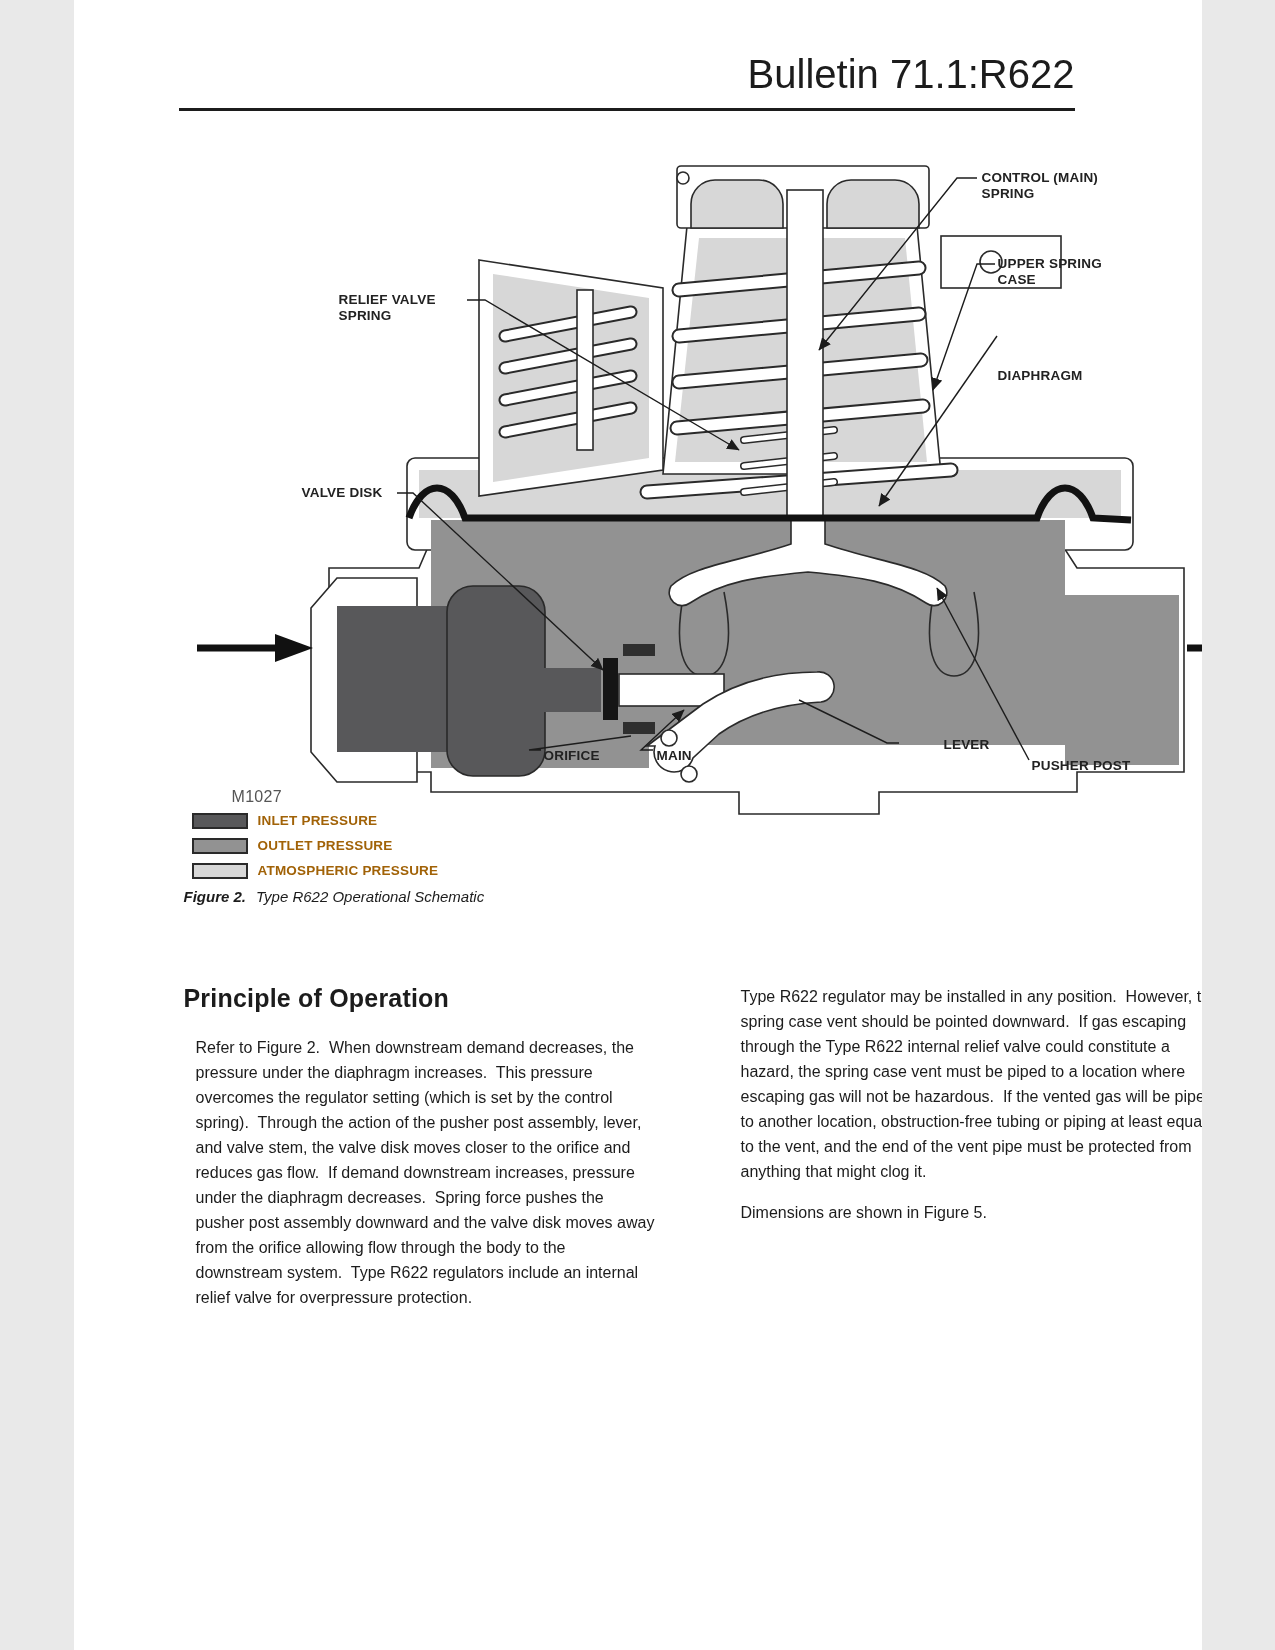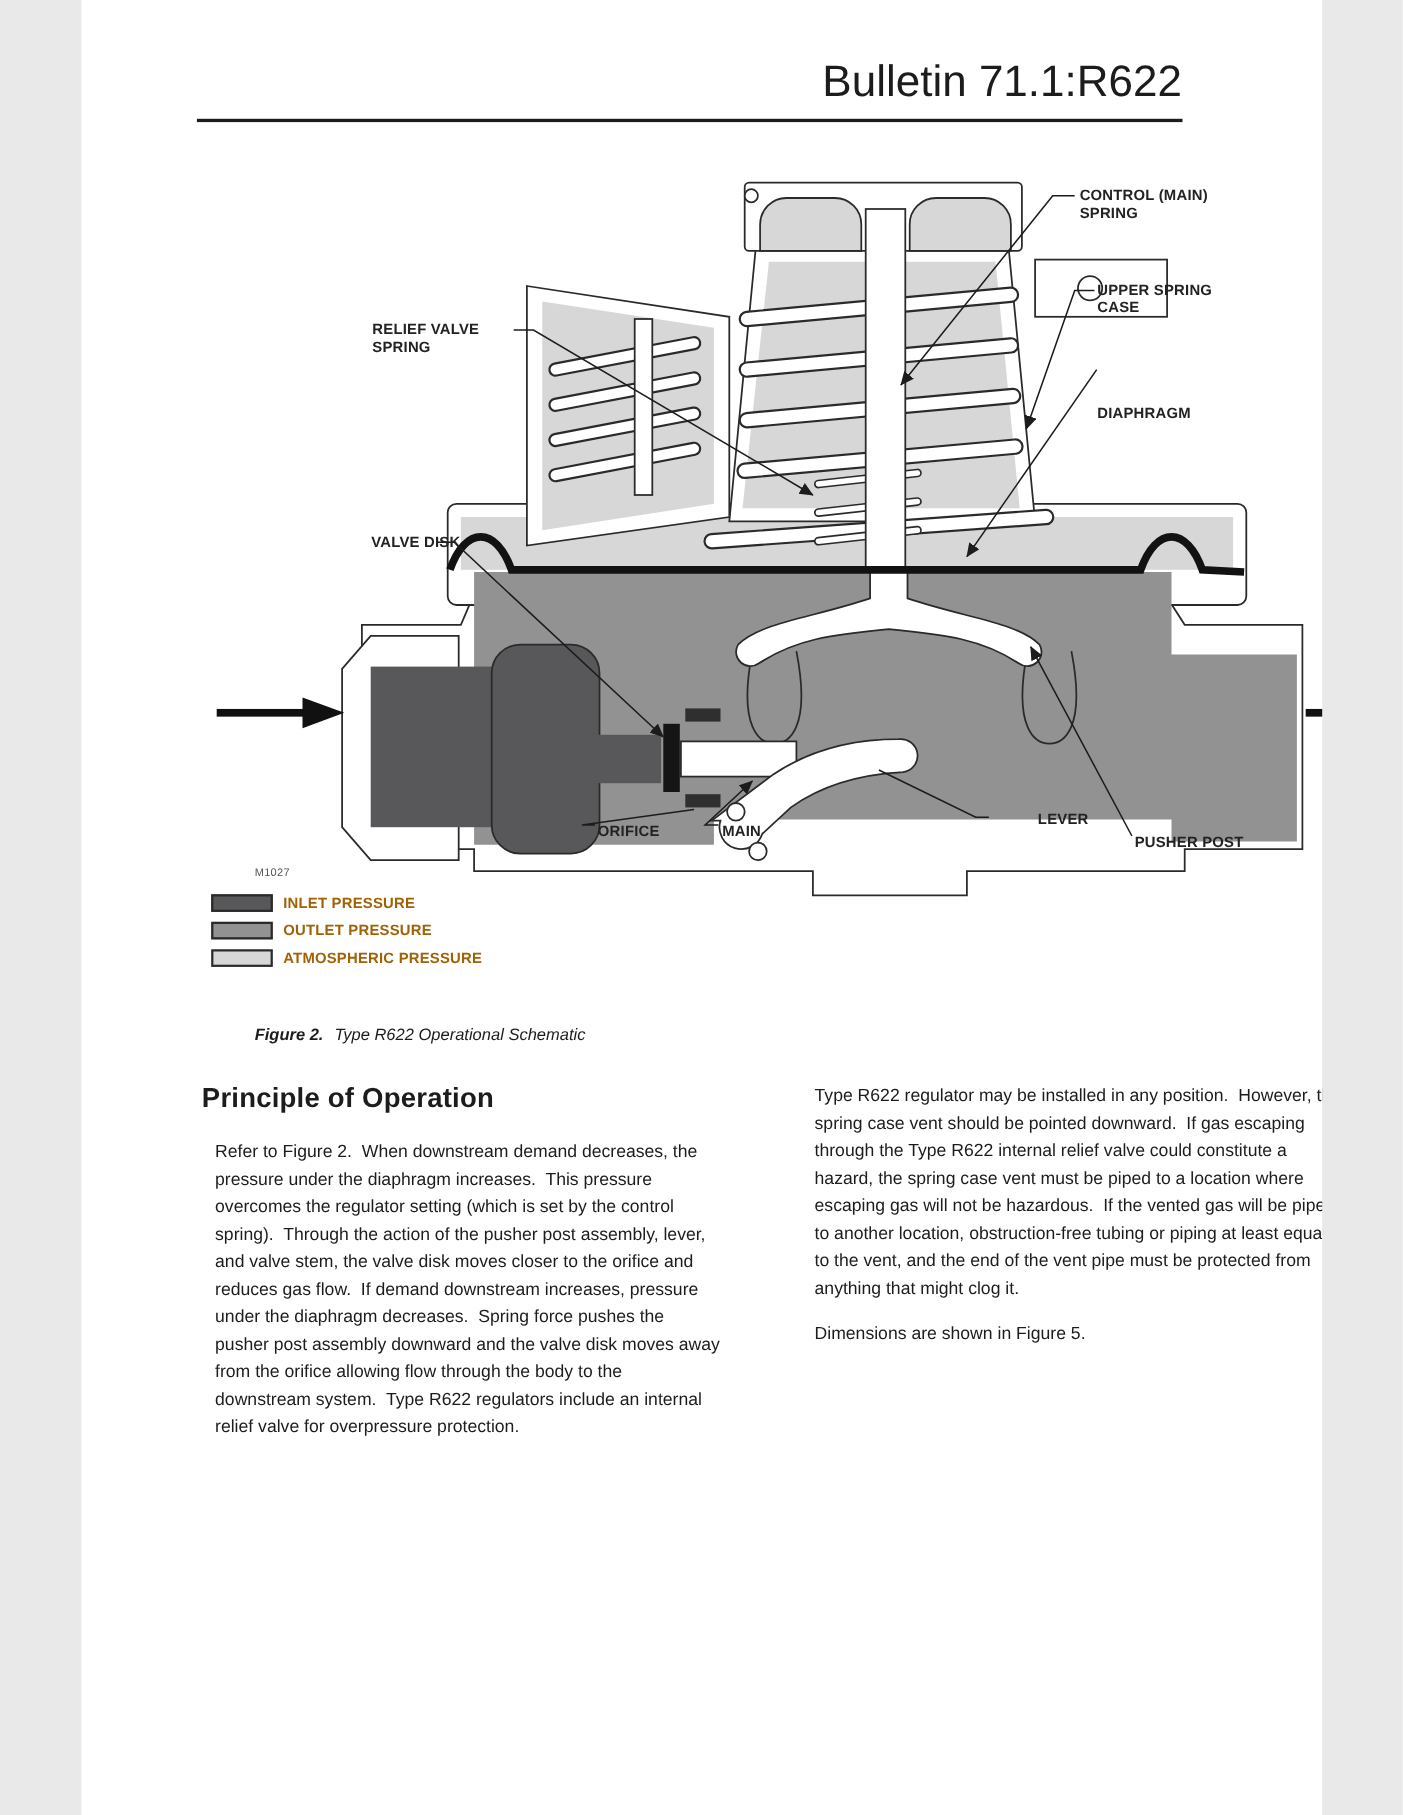--- a/index.html
+++ b/index.html
@@ -26,29 +26,29 @@
   
   .fig-svg{position:absolute;left:105px;top:140px;width:1060px;height:680px;}
   .f-inlet{fill:var(--c-inlet);}
   .f-outlet{fill:var(--c-outlet);}
   .f-atmo{fill:var(--c-atmo);}
   .callout{
     position:absolute;font-size:13.5px;font-weight:700;line-height:16px;
     white-space:pre-line;color:#222;letter-spacing:.2px;
   }
   .drawing-code{
-    position:absolute;font-size:10px;color:#555;letter-spacing:.3px;padding-left:16px;
+    position:absolute;font-size:16px;color:#555;letter-spacing:.3px;padding-left:16px;
   }
   
   .legend{position:absolute;left:118px;top:812px;}
   .legend-row{display:flex;align-items:center;height:17px;margin-bottom:8px;}
   .legend-swatch{width:56px;height:16px;border:2px solid #2a2a2a;box-sizing:border-box;margin-right:10px;}
   .legend-label{font-size:13.5px;font-weight:700;color:#a16207;letter-spacing:.2px;}
   
-  .caption{position:absolute;left:110px;top:932px;font-size:15px;font-style:italic;margin-left:48px;}
+  .caption{position:absolute;left:110px;top:888px;font-size:15px;font-style:italic;}
   .caption .cap-label{font-weight:700;margin-right:10px;}
   
   .col{position:absolute;top:984px;}
   .col-left{left:110px;width:472px;}
   .col-right{left:655px;width:492px;}
   .sec-heading{font-size:25px;font-weight:700;margin:0 0 22px 0;letter-spacing:.2px;}
   .body-p{font-size:16px;line-height:25px;margin:0 0 16px 12px;white-space:pre-wrap;}
   
   .page-num{position:absolute;left:1148px;top:1566px;font-size:14px;}
 </style>
@@ -187,21 +187,21 @@
     </g>
   </svg>
 
   <div class="callout" style="left:908px;top:170px;">CONTROL (MAIN)
 SPRING</div>
   <div class="callout" style="left:924px;top:256px;">UPPER SPRING
 CASE</div>
   <div class="callout" style="left:924px;top:326px;margin-top:42px;">DIAPHRAGM</div>
   <div class="callout" style="left:265px;top:292px;">RELIEF VALVE
 SPRING</div>
-  <div class="callout" style="left:228px;top:485px;margin-left:36px;">VALVE DISK</div>
+  <div class="callout" style="left:228px;top:485px;">VALVE DISK</div>
   <div class="callout" style="left:470px;top:748px;">ORIFICE</div>
   <div class="callout" style="left:583px;top:748px;">MAIN</div>
   <div class="callout" style="left:870px;top:737px;">LEVER</div>
   <div class="callout" style="left:958px;top:758px;">PUSHER POST</div>
   <div class="drawing-code" style="left:142px;top:788px;">M1027</div>
 
   <div class="legend">
     <div class="legend-row">
       <span class="legend-swatch" style="background: rgb(88, 88, 90);"></span>
       <span class="legend-label">INLET PRESSURE</span>

